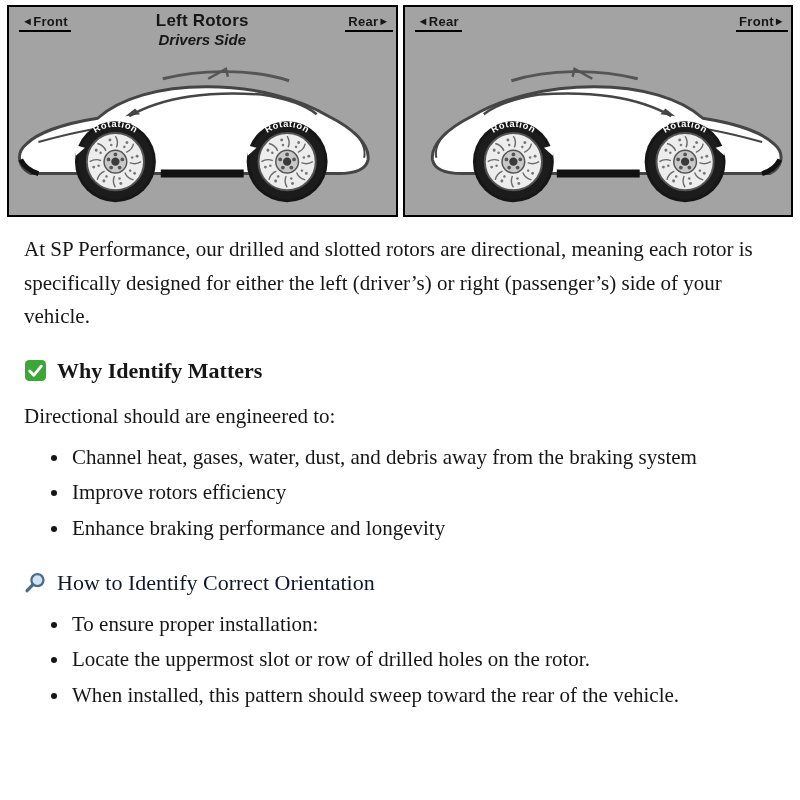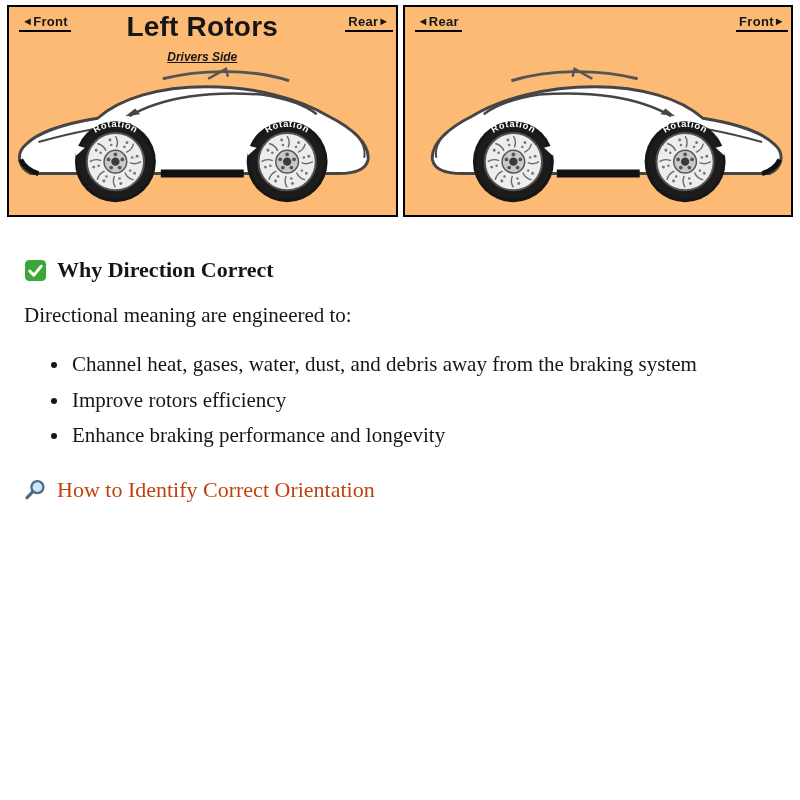--- a/index.html
+++ b/index.html
@@ -1,40 +1,40 @@
 <!DOCTYPE html>
 <html><head>
 <meta charset="utf-8">
 <style>
   * { margin:0; padding:0; box-sizing:border-box; }
   html,body { width:800px; height:800px; background:#fff; overflow:hidden; }
   body { font-family:"Liberation Serif", serif; color:#161616; }
 
   
   .diagram { display:flex; gap:5px; padding:5px 7px 0 7px; }
-  .panel { flex:1; border:2px solid #000; height:212px; position:relative; background:#fdba74; }
+  .panel { flex:1; border:2px solid #000; height:212px; position:relative; background:#a3a3a3; }
   .panel-header { position:relative; padding-top:5px; text-align:center; font-family:"Liberation Sans", sans-serif; }
   .dir-label { position:absolute; top:7px; font-weight:bold; font-size:13px; border-bottom:2px solid #000; padding:0 3px 1px 3px; letter-spacing:.3px; white-space:nowrap; }
   .dir-label.left { left:10px; }
   .dir-label.right { right:3px; }
   .arrow-glyph { font-size:11px; position:relative; top:-1px; }
-  .panel-title { font-size:28px; font-weight:bold; letter-spacing:.2px; line-height:1.05; }
-  .panel-subtitle { font-size:12px; font-weight:bold; font-style:italic; margin-top:9px;text-decoration:underline; }
+  .panel-title { font-size:17px; font-weight:bold; letter-spacing:.2px; line-height:1.05; }
+  .panel-subtitle { font-size:15px; font-weight:bold; font-style:italic; margin-top:1px; }
   .car-svg { position:absolute; left:0; bottom:2px; width:100%; height:150px; display:block; }
   .rot-text { font-family:"Liberation Sans", sans-serif; font-size:9.5px; font-weight:bold; fill:#fff; letter-spacing:.6px; }
 
   
   main { padding:16px 26px 0 24px; }
   .intro { font-size:21px; line-height:1.6; max-width:752px; }
   .sec-heading { margin-top:24px; display:flex; align-items:center; gap:10px; font-size:22px; }
   .sec-heading .t-bold { font-weight:bold; }
-  .sec-heading .t-reg { font-weight:normal; color:#c2410c; }
+  .sec-heading .t-reg { font-weight:normal; color:#0f172a; }
   .sec-icon { display:inline-flex; flex:0 0 auto; }
   .lead { font-size:21px; margin-top:20px; }
-  ul.doc-list { margin-top:20px; padding-left:46px; font-size:21px; line-height:1.6; max-width:742px; list-style:disc; }
+  ul.doc-list { margin-top:12px; padding-left:46px; font-size:21px; line-height:1.6; max-width:742px; list-style:disc; }
   ul.doc-list li { padding-left:2px; margin-top:2px; }
 </style>
 </head>
 <body>
 
 <svg width="0" height="0" style="position:absolute" aria-hidden="true">
   <defs>
     <g id="carbody">
       <path d="M 16 112 C 4 106 0 92 12 82 C 22 72 46 62 84 56 C 106 36 146 24 194 24 C 244 24 288 36 318 54 C 342 66 360 82 358 98 C 356 108 344 112 328 112 L 16 112 Z" fill="#ffffff" stroke="#454545" stroke-width="3" stroke-linejoin="round"></path>
       <path d="M 116 54 C 150 34 200 28 250 32 C 276 36 296 44 306 52" fill="none" stroke="#454545" stroke-width="2.5"></path>
@@ -138,43 +138,49 @@
       <polygon points="145,83 135,86 144,94" fill="#ffffff"></polygon>
       <path id="arcRF" d="M 245 88 A 35 35 0 0 1 311 88" fill="none"></path>
       <text class="rot-text" text-anchor="middle"><textPath href="#arcRF" startOffset="50%">Rotation</textPath></text>
       <polygon points="319,83 309,86 318,94" fill="#ffffff"></polygon>
     </svg>
   </div>
 </div>
 
 <main>
 
+  <p class="intro">At SP Performance, our drilled and slotted rotors are directional, meaning each rotor is specifically designed for either the left (driver’s) or right (passenger’s) side of your vehicle.</p>
 
   <div class="sec-heading">
     <span class="sec-icon">
       <svg width="23" height="23" viewBox="0 0 24 24">
           <rect x="1" y="1" width="22" height="22" rx="4.5" fill="#3da639"></rect>
           <path d="M6 12.5 L10.2 17 L18 7.5" stroke="#fff" stroke-width="3" fill="none" stroke-linecap="round" stroke-linejoin="round"></path>
         </svg>
     </span>
-    <span class="t-bold">Why Direction Correct</span>
+    <span class="t-bold">Why Identify Matters</span>
   </div>
 
-  <p class="lead">Directional meaning are engineered to:</p>
+  <p class="lead">Directional should are engineered to:</p>
 
   <ul class="doc-list">
     <li>Channel heat, gases, water, dust, and debris away from the braking system</li>
     <li>Improve rotors efficiency</li>
     <li>Enhance braking performance and longevity</li>
   </ul>
 
   <div class="sec-heading">
     <span class="sec-icon">
       <svg width="23" height="23" viewBox="0 0 24 24">
           <circle cx="14" cy="9.5" r="6.3" fill="#cfe4f4" stroke="#4c6b84" stroke-width="2.4"></circle>
           <line x1="9.3" y1="14.2" x2="3.2" y2="20.6" stroke="#4c6b84" stroke-width="3.4" stroke-linecap="round"></line>
         </svg>
     </span>
     <span class="t-reg">How to Identify Correct Orientation</span>
   </div>
 
+  <ul class="doc-list">
+    <li>To ensure proper installation:</li>
+    <li>Locate the uppermost slot or row of drilled holes on the rotor.</li>
+    <li>When installed, this pattern should sweep toward the rear of the vehicle.</li>
+  </ul>
 
 </main>
 
 </body></html>

